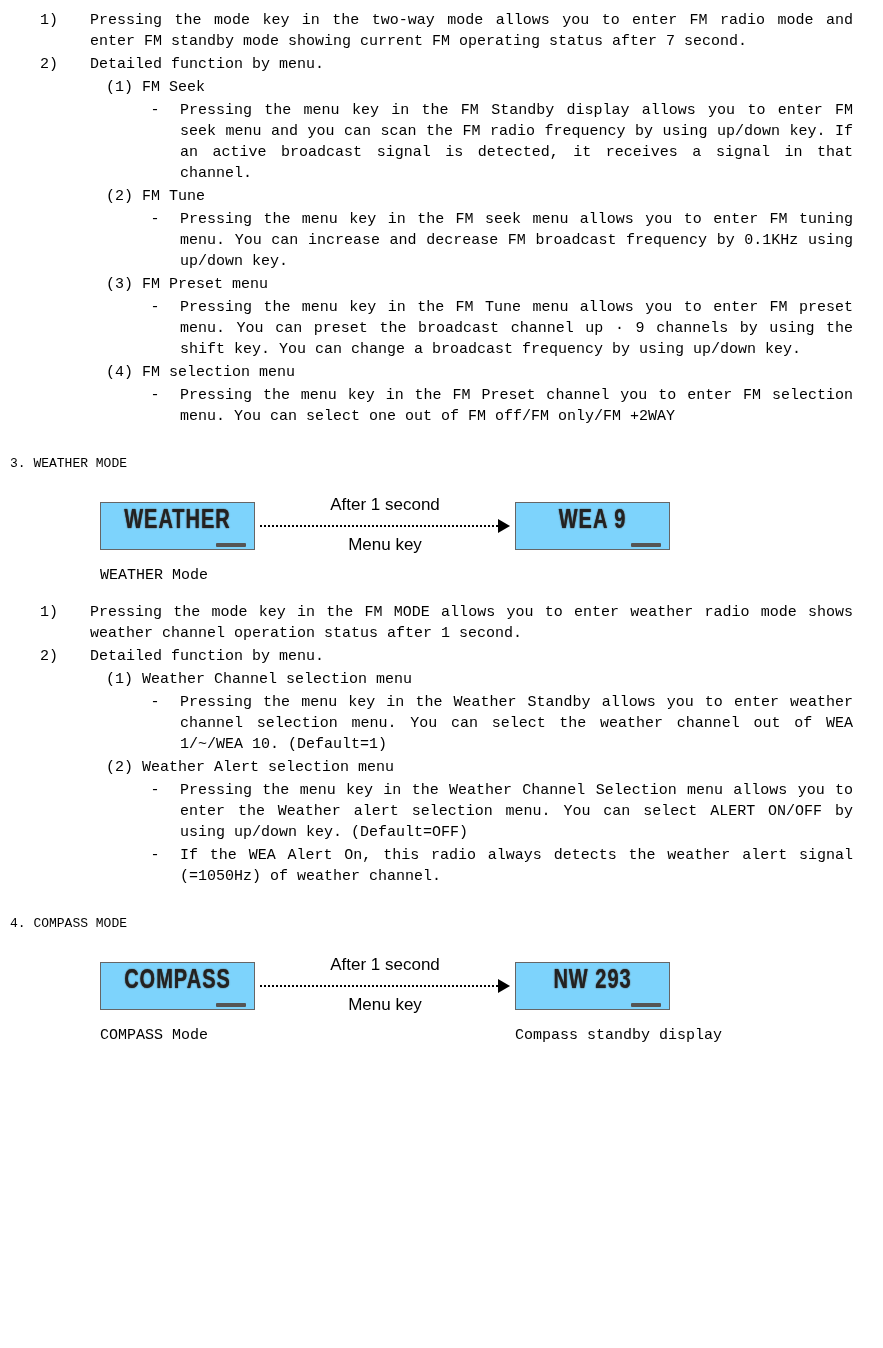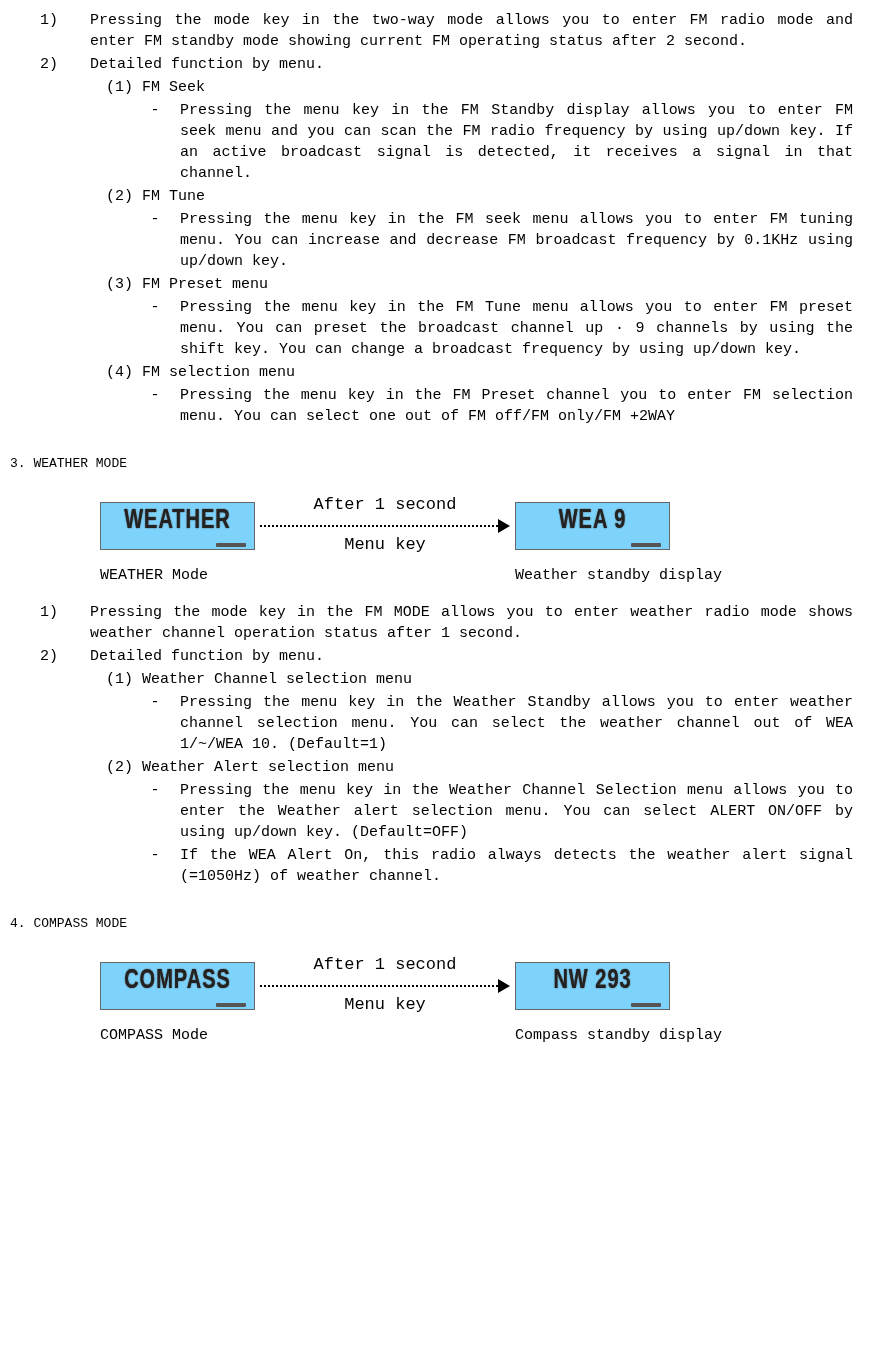--- a/index.html
+++ b/index.html
@@ -79,21 +79,21 @@
     border-radius: 1px;
   }
   .arrow-zone {
     flex: 0 0 260px;
     display: flex;
     flex-direction: column;
     align-items: center;
     position: relative;
   }
   .arrow-label {
-    font-family: Liberation Mono, monospace;
+    font-family: Liberation Sans, sans-serif;
     font-size: 17px;
     margin-bottom: 2px;
   }
   .arrow {
     width: 250px;
     height: 14px;
     position: relative;
   }
   .arrow-line {
     position: absolute;
@@ -119,21 +119,21 @@
     font-size: 15px;
   }
   .caption-left { width: 415px; }
   .caption-right { flex: 1 1 auto; }
 </style>
 </head>
 <body>
 
 <div class="item main">
   <div class="marker">1)</div>
-  <div class="txt">Pressing the mode key in the two-way mode allows you to enter FM radio mode and enter FM standby mode showing current FM operating status after 2 second.</div>
+  <div class="txt">Pressing the mode key in the two-way mode allows you to enter FM radio mode and enter FM standby mode showing current FM operating status after 7 second.</div>
 </div>
 <div class="item main">
   <div class="marker">2)</div>
   <div class="txt">Detailed function by menu.</div>
 </div>
 <div class="item sub1">
   <div class="txt">(1) FM Seek</div>
 </div>
 <div class="item sub2">
   <div class="marker">-</div>
@@ -176,21 +176,20 @@
     </div>
     <div class="arrow-label">Menu key</div>
   </div>
   <div class="lcd">
     <div class="lcd-big">WEA      9</div>
     <div class="lcd-bar"></div>
   </div>
 </div>
 <div class="caption-row">
   <div class="caption-left">WEATHER Mode</div>
-  <div class="caption-right">Weather standby display</div>
 </div>
 
 <div class="item main">
   <div class="marker">1)</div>
   <div class="txt">Pressing the mode key in the FM MODE allows you to enter weather radio mode shows weather channel operation status after 1 second.</div>
 </div>
 <div class="item main">
   <div class="marker">2)</div>
   <div class="txt">Detailed function by menu.</div>
 </div>

